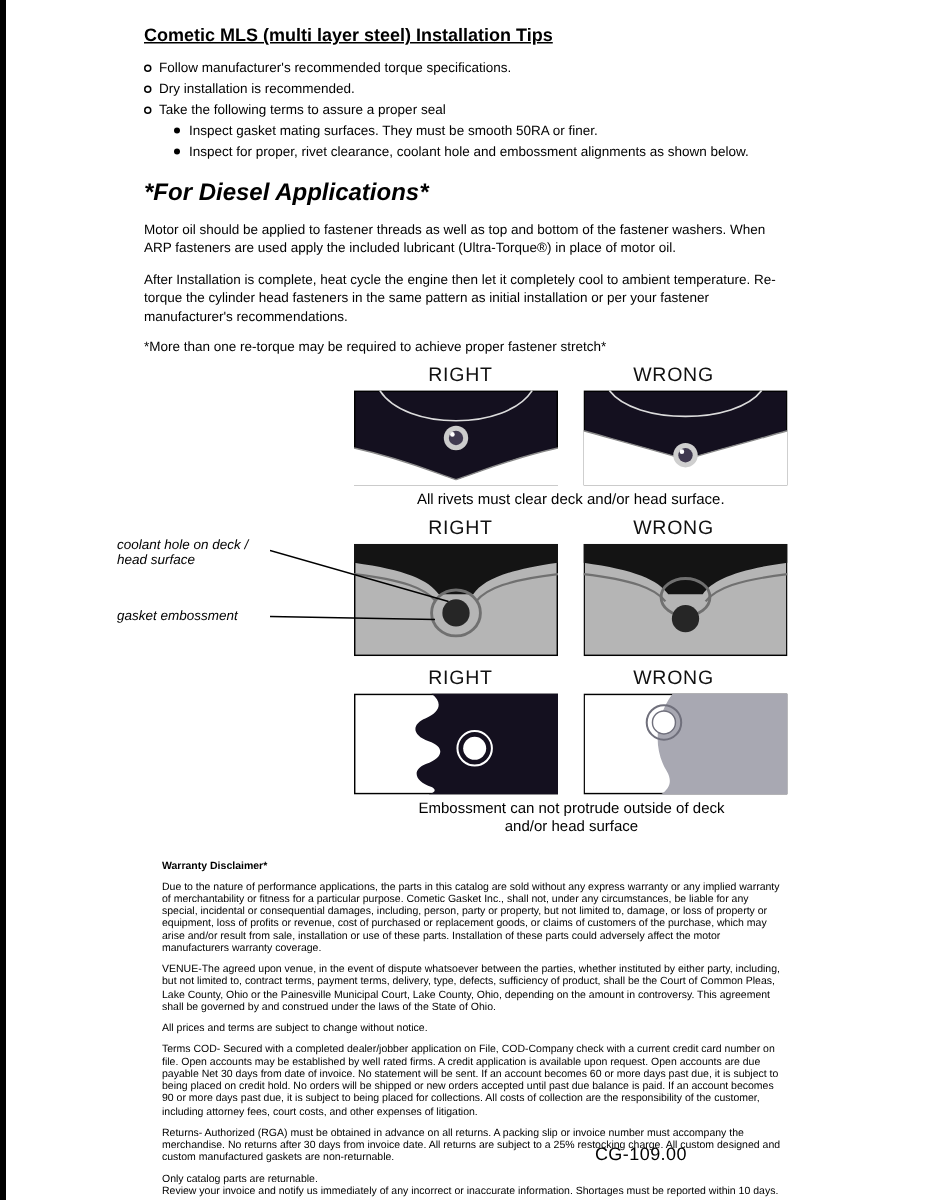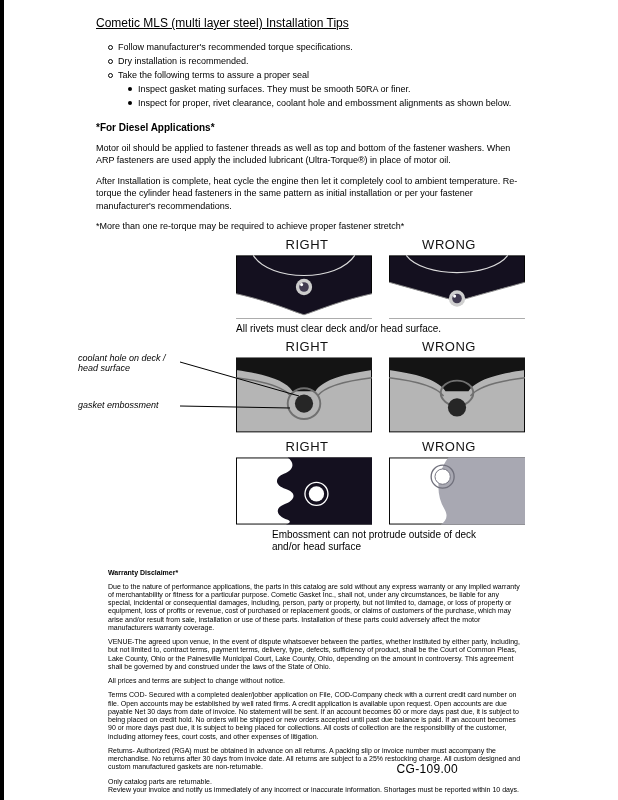--- a/index.html
+++ b/index.html
@@ -9,49 +9,49 @@
     box-sizing:border-box;
     background:#ffffff;
     border-left:4px solid #000;
     overflow:hidden;
     font-family:"Liberation Sans","DejaVu Sans",sans-serif;
     color:#000;
   }
   .content { padding:16px 0 0 92px; }
 
   h1.title {
-    font-size:12px; font-weight:normal; text-decoration:underline;
+    font-size:12px; font-weight:bold; text-decoration:underline;
     margin:0 0 10px 0;
   }
 
-  ul.tips, ul.subtips { list-style:none; margin:12px; padding:0; }
+  ul.tips, ul.subtips { list-style:none; margin:0; padding:0; }
   ul.tips { margin-bottom:10px; width:430px; }
   ul.tips > li { font-size:9px; margin-bottom:4px; position:relative; padding-left:10px; }
   ul.tips > li::before {
     content:""; position:absolute; left:0; top:3px;
     width:3px; height:3px; border:1px solid #000; border-radius:50%;
   }
   ul.subtips { margin:4px 0 0 10px; }
   ul.subtips > li { font-size:9px; margin-bottom:4px; position:relative; padding-left:10px; }
   ul.subtips > li::before {
     content:""; position:absolute; left:0; top:3px;
     width:4px; height:4px; background:#000; border-radius:50%; border:none;
   }
 
-  h2.diesel-head { font-size:10px; font-weight:bold; margin:14px 0 9px 0; }
+  h2.diesel-head { font-size:16px; font-weight:bold; margin:14px 0 9px 0;font-style:italic; }
   p.body { font-size:9px; line-height:1.35; margin:0 0 9px 0; width:424px; }
   p.note { font-size:9px; margin:2px 0 6px 0; }
 
   .diagrams { width:289px; margin-left:140px; margin-top:4px; }
   .diag-row { margin-bottom:5px; }
   .rw { display:flex; gap:0; margin-bottom:2px; }
   .rw span { width:142px; text-align:center; font-size:13px; letter-spacing:0.5px; color:#111; }
   .panels { display:flex; gap:17px; position:relative;font-style:italic; }
   .panels svg { display:block; }
-  .caption { font-size:10px; margin-top:3px; color:#000; }
+  .caption { font-size:10px; margin-top:3px; color:#000;text-align:center; }
   .caption.wrap { width:218px; line-height:1.2;margin-left:36px; }
 
   .lbl-coolant, .lbl-emboss {
     position:absolute; width:100px; font-size:9px; line-height:1.15; text-align:left;
     right:calc(100% + 58px);
   }
   .lbl-coolant { top:-3px; }
   .lbl-emboss { top:44px;padding-left:17px; }
   .r2-lines { position:absolute; left:-56px; top:0; pointer-events:none; }
 

